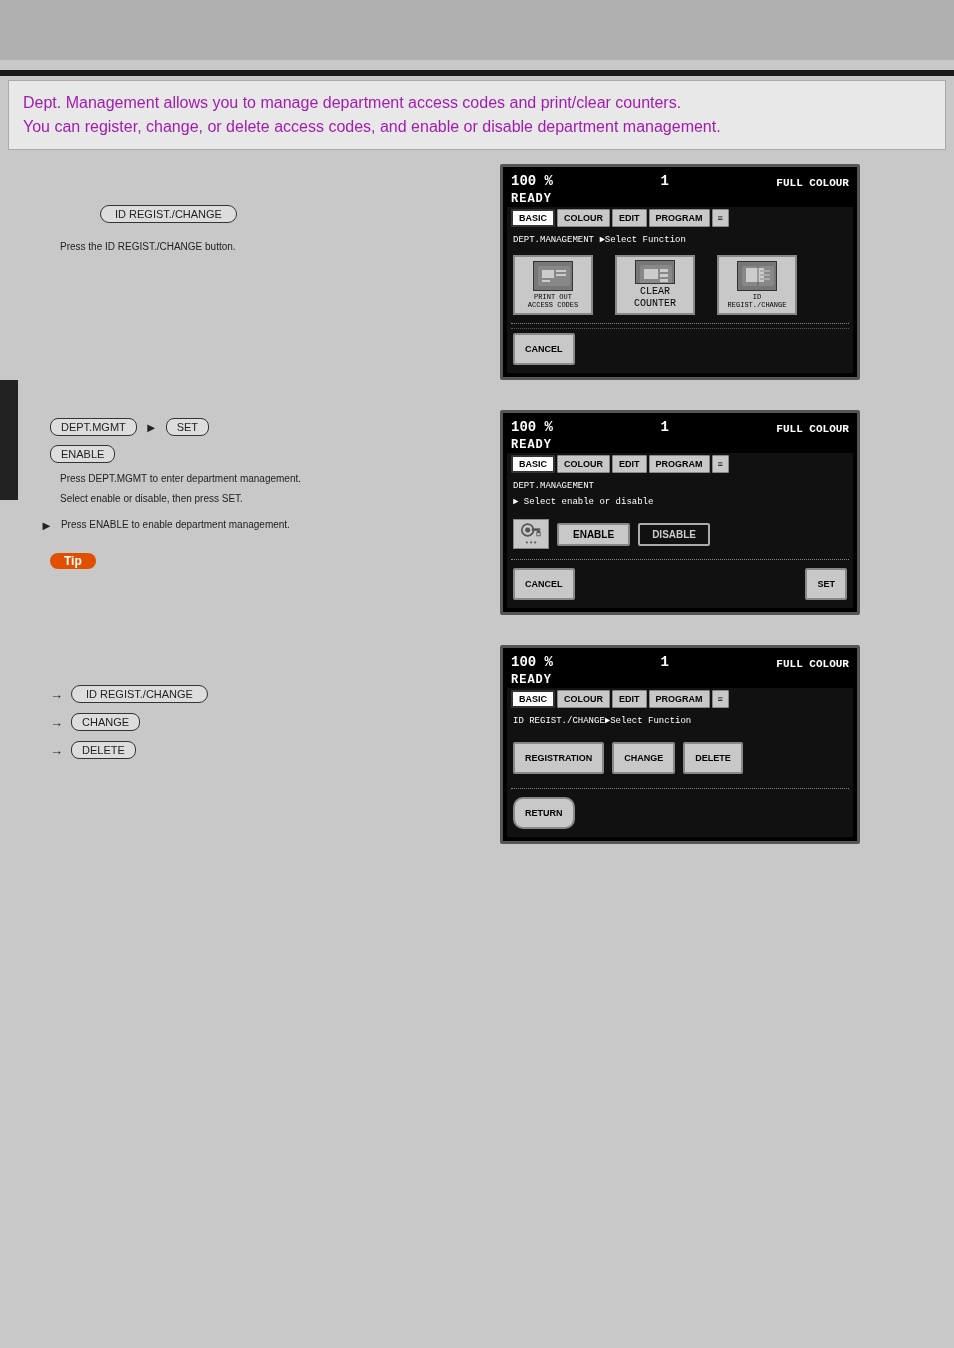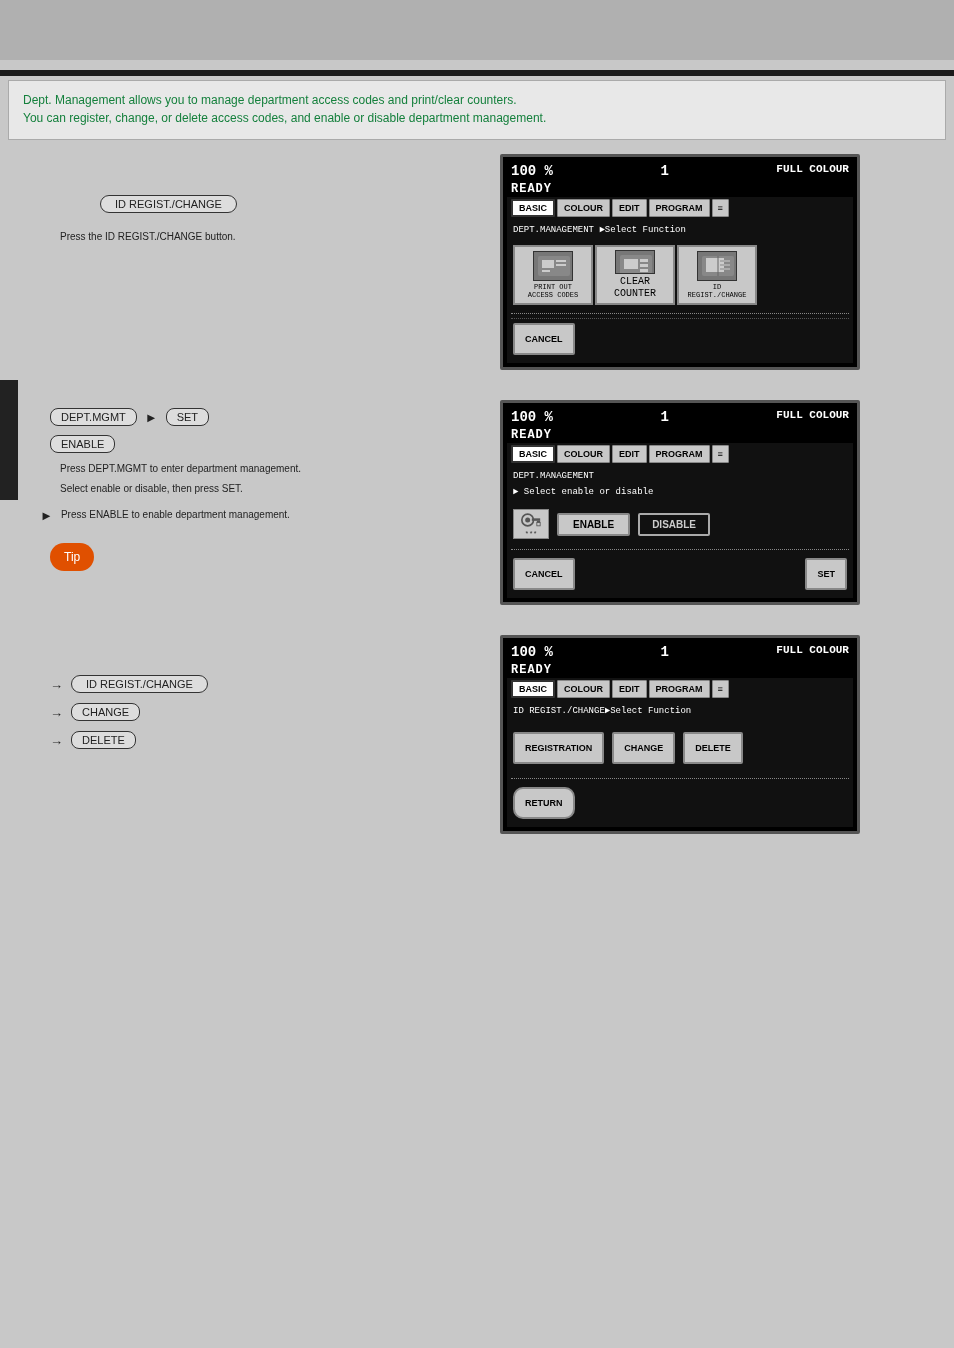--- a/index.html
+++ b/index.html
@@ -37,22 +37,22 @@
     
     .content-box {
       background: #e8e8e8;
       border: 1px solid #aaa;
       margin: 4px 8px;
       padding: 10px 14px;
       min-height: 60px;
     }
 
     .content-box-text {
-      font-size: 12px;
-      color: #15803d;
+      font-size: 16px;
+      color: #a21caf;
       line-height: 1.5;
     }
 
     
     .main-content {
       padding: 10px 20px;
       display: flex;
       flex-direction: column;
       gap: 0;
     }
@@ -108,40 +108,40 @@
       line-height: 1.6;
       margin: 4px 0;
     }
 
     
     .tip-badge {
       display: inline-block;
       background: #e05000;
       color: #fff;
       font-size: 12px;
-      font-weight: normal;
+      font-weight: bold;
       border-radius: 14px;
-      padding: 7px 14px;
+      padding: 1px 14px;
       margin-top: 6px;
     }
 
     
     .lcd-screen {
       width: 360px;
       background: #000;
       border: 3px solid #555;
       border-radius: 2px;
       padding: 4px;
       font-family: 'Courier New', monospace;
     }
 
     .lcd-header {
       display: flex;
       justify-content: space-between;
-      align-items: flex-start;
+      align-items: flex-end;
       color: #fff;
       font-size: 13px;
       font-weight: bold;
       padding: 2px 4px;
     }
 
     .lcd-header-left {
       font-size: 14px;
       font-weight: bold;
       color: #fff;
@@ -202,21 +202,21 @@
     .lcd-breadcrumb {
       color: #fff;
       font-size: 9px;
       padding: 2px 2px;
       margin-bottom: 4px;
     }
 
     
     .lcd-icon-row {
       display: flex;
-      gap: 2px;
+      gap: 22px;
       padding: 4px 2px;
       align-items: flex-start;
     }
 
     .lcd-icon-btn {
       background: #c8c8c8;
       border: 2px solid #888;
       width: 80px;
       height: 60px;
       display: flex;

